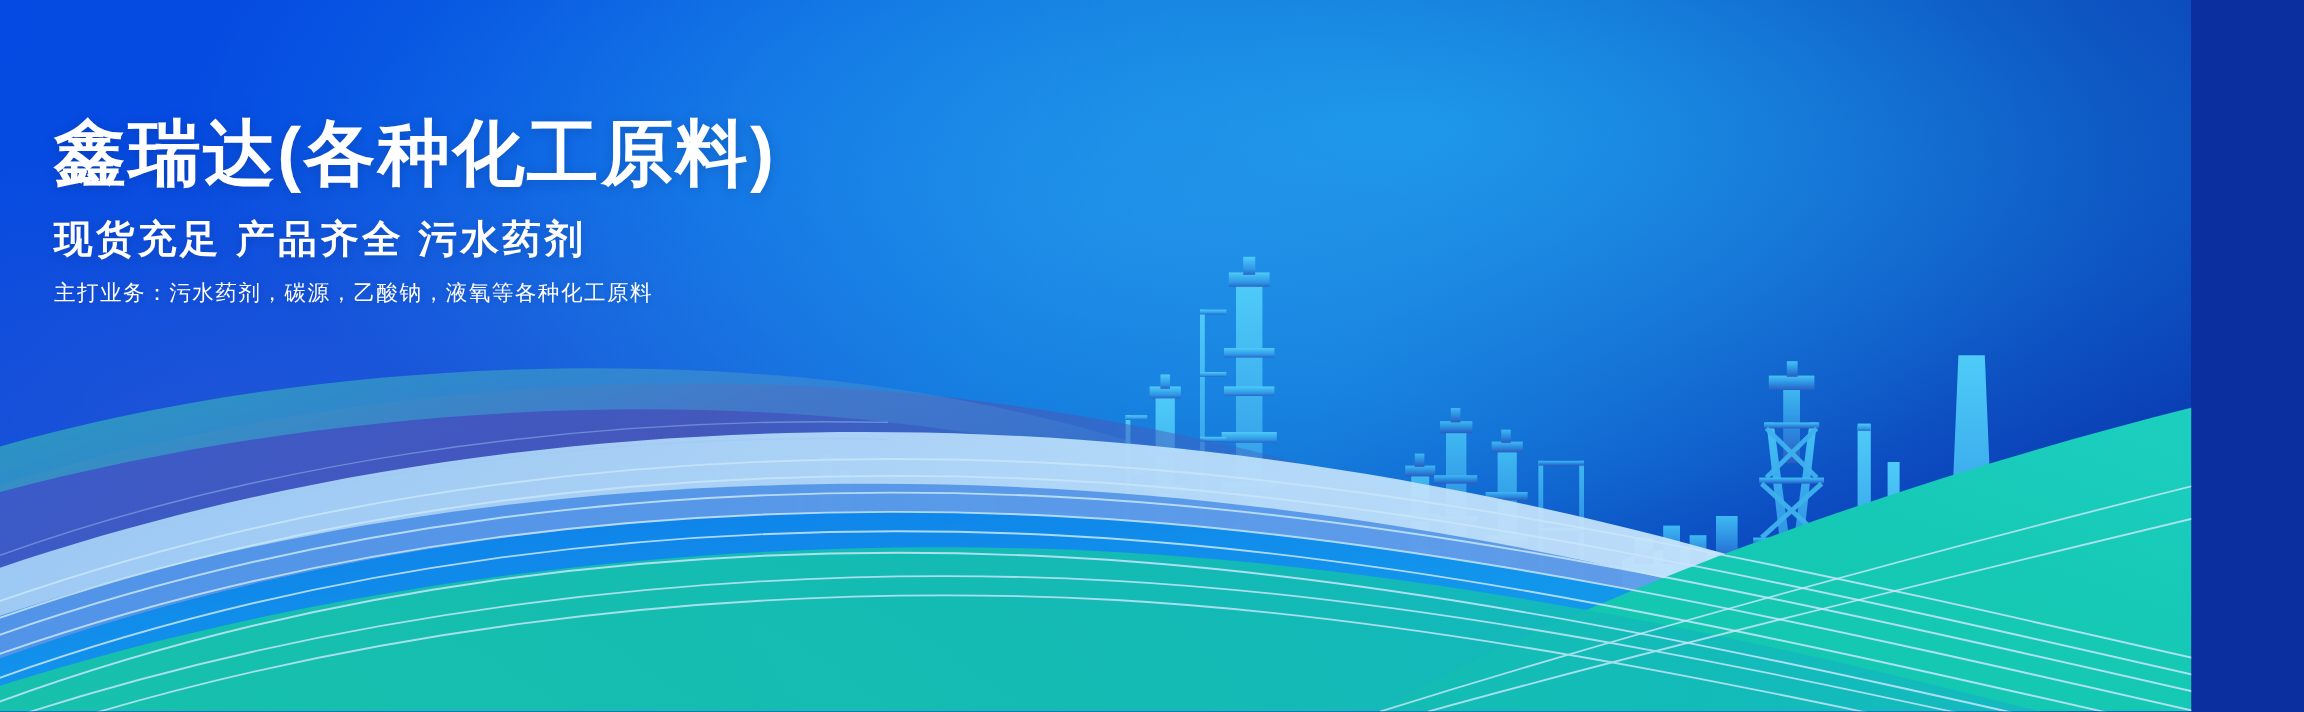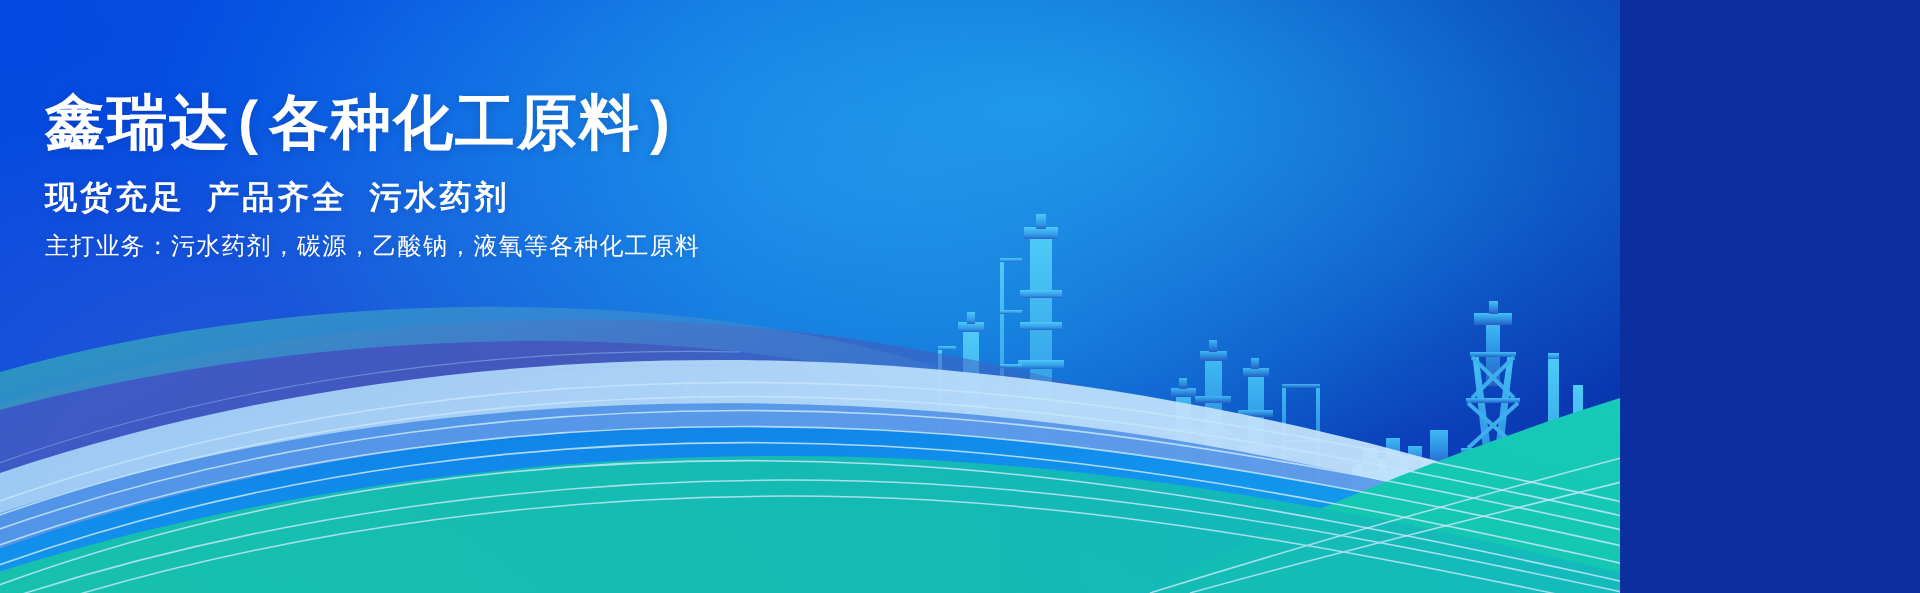--- a/index.html
+++ b/index.html
@@ -1,24 +1,24 @@
 <!DOCTYPE html>
 <html><head>
 <meta charset="utf-8">
 <title>Banner</title>
 <style>
   html,body{margin:0;padding:0;background:#0b2f9e;}
   *{box-sizing:border-box;}
 
   #banner{
     position:relative;
-    width:1620px;
+    width:1826px;
     height:593px;
     overflow:hidden;
-    font-family:Liberation Mono, monospace;
+    font-family:Liberation Sans, sans-serif;
   }
 
   
   .bg-base{
     position:absolute; inset:0;
     background:
       radial-gradient(120% 135% at 64% 18%,  rgba(22,150,232,0.95) 0%, rgba(22,150,232,0.0) 46%),
       radial-gradient(95% 120% at 97% 4%,    rgba(8,46,170,0.92) 0%, rgba(8,46,170,0.0) 55%),
       radial-gradient(110% 150% at 2% 6%,    rgba(5,74,226,0.85) 0%, rgba(5,74,226,0.0) 58%),
       linear-gradient(118deg,#0449df 0%, #0a58e0 24%, #0f72d8 46%, #0f6ed5 60%, #0b41bb 84%, #0832ab 100%);
@@ -54,21 +54,21 @@
     font-size:32px;
     line-height:1.1;
     font-weight:700;
     color:#ffffff;
     letter-spacing:3px;
     margin:0 0 18px 0;
     white-space:nowrap;
     text-shadow:0 2px 8px rgba(2,26,90,0.20);
   }
   .tagline{
-    font-size:24px;
+    font-size:18px;
     line-height:1.1;
     font-weight:400;
     color:#ffffff;
     letter-spacing:1.2px;
     margin:0;
     white-space:nowrap;
     text-shadow:0 1px 6px rgba(2,26,90,0.18);
   }
 </style>
 </head>

